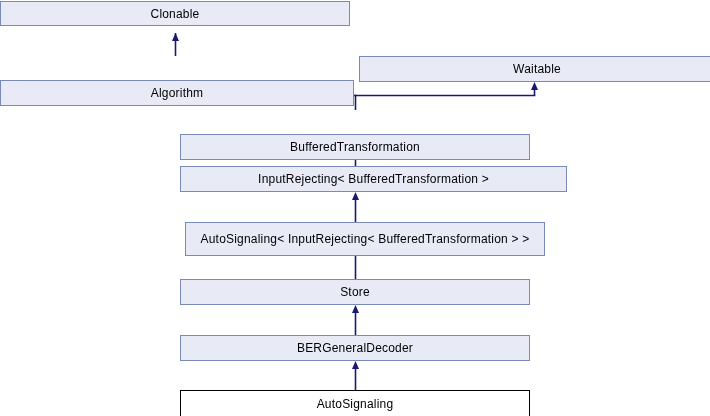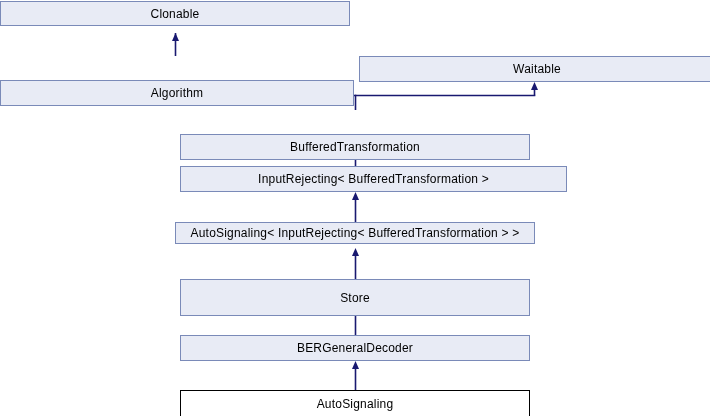--- a/index.html
+++ b/index.html
@@ -123,25 +123,25 @@
   </div>
 
   <div class="node" id="node-bufferedtransformation" style="left: 180px; top: 110px; width: 350px; height: 26px; margin-top: 24px;">
     <span class="label">BufferedTransformation</span>
   </div>
 
   <div class="node" id="node-inputrejecting" style="left: 180px; top: 166px; width: 387px; height: 26px;">
     <span class="label">InputRejecting&lt; BufferedTransformation &gt;</span>
   </div>
 
-  <div class="node" id="node-autosignaling" style="left: 175px; top: 222px; width: 360px; height: 22px;">
+  <div class="node" id="node-autosignaling" style="left: 185px; top: 222px; width: 360px; height: 34px;">
     <span class="label">AutoSignaling&lt; InputRejecting&lt; BufferedTransformation &gt; &gt;</span>
   </div>
 
-  <div class="node" id="node-store" style="left: 180px; top: 279px; width: 350px; height: 37px;">
+  <div class="node" id="node-store" style="left: 180px; top: 279px; width: 350px; height: 26px;">
     <span class="label">Store</span>
   </div>
 
   <div class="node" id="node-bergeneraldecoder" style="left: 180px; top: 335px; width: 350px; height: 26px;">
     <span class="label">BERGeneralDecoder</span>
   </div>
 
   <div class="node current" id="node-bersetdecoder" style="left: 180px; top: 390px; width: 350px; height: 27px;">
     <span class="label">AutoSignaling</span>
   </div>

